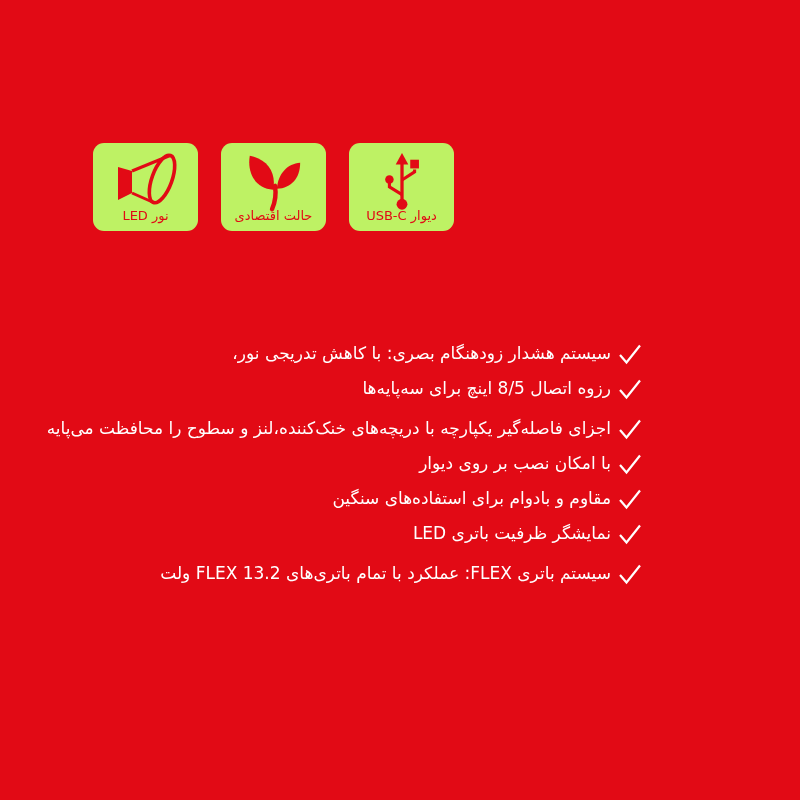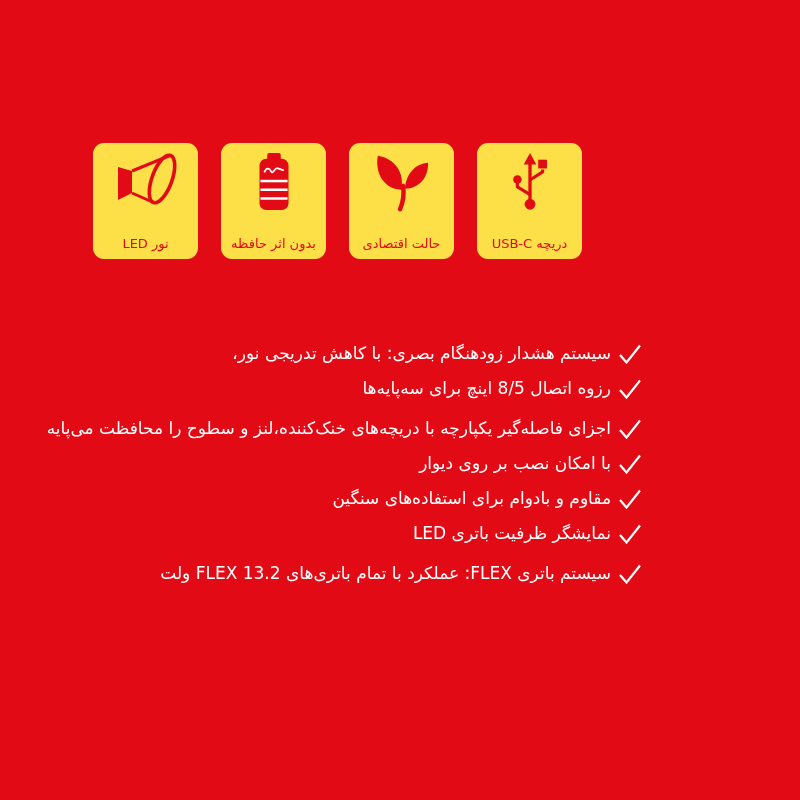--- a/index.html
+++ b/index.html
@@ -4,21 +4,21 @@
 <style>
   html,body{margin:0;padding:0;}
   .page{
     position:relative;width:800px;height:800px;overflow:hidden;
     background:#E20A15;
     font-family:"DejaVu Sans",sans-serif;
   }
   
   .cards{position:absolute;top:143px;left:93px;display:flex;gap:23px;}
   .card{
-    width:105px;height:116px;background:#fde047;border-radius:11px;
+    width:105px;height:88px;background:#bef264;border-radius:11px;
     box-sizing:border-box;position:relative;
     display:flex;flex-direction:column;align-items:center;justify-content:flex-end;
     padding-bottom:8px;
   }
   .card .icon{position:absolute;top:8px;left:0;right:0;display:flex;justify-content:center;}
   .card-label{
     color:#E20A15;font-size:13px;line-height:15px;white-space:nowrap;direction:rtl;
   }
   
   .features{position:absolute;top:339px;right:157px;direction:rtl;}
@@ -42,33 +42,20 @@
         <svg width="72" height="62" viewBox="0 0 72 62">
           <ellipse cx="52" cy="28" rx="10" ry="25" fill="none" stroke="#E20A15" stroke-width="3.6" transform="rotate(20 52 28)"></ellipse>
           <path d="M22,20 L60,4.5" stroke="#E20A15" stroke-width="3" fill="none"></path>
           <path d="M22,42 L43.5,51.5" stroke="#E20A15" stroke-width="3" fill="none"></path>
           <path d="M8,16 L22,20 L22,42 L8,49 Z" fill="#E20A15"></path>
         </svg>
       </span>
       <div class="card-label">نور LED</div>
     </div>
 
-    <div class="card">
-      <span class="icon">
-        <svg width="62" height="62" viewBox="0 0 64 64">
-          <rect x="25" y="2" width="14" height="8" rx="2" fill="#E20A15"></rect>
-          <rect x="17" y="8" width="30" height="53" rx="7" fill="#E20A15"></rect>
-          <path d="M22,22 c2,-5 5,-5 7,-1 c2,4 4,-5 7,-3 l6,2" stroke="#FFFFFF" stroke-width="1.8" fill="none"></path>
-          <line x1="18" y1="31" x2="46" y2="31" stroke="#FFFFFF" stroke-width="2.6"></line>
-          <line x1="18" y1="40" x2="46" y2="40" stroke="#FFFFFF" stroke-width="2.6"></line>
-          <line x1="18" y1="49" x2="46" y2="49" stroke="#FFFFFF" stroke-width="2.6"></line>
-        </svg>
-      </span>
-      <div class="card-label">بدون اثر حافظه</div>
-    </div>
 
 
     <div class="card">
       <span class="icon">
         <svg width="62" height="62" viewBox="0 0 64 64">
           <path d="M31,40 C13,39 4,23 7,5 C25,8 35,23 31,40 Z" fill="#E20A15"></path>
           <path d="M35,39 C36,23 46,13 59,12 C59,28 50,38 35,39 Z" fill="#E20A15"></path>
           <path d="M33,36 C34.5,45 33.5,52 30,60" stroke="#E20A15" stroke-width="4.6" fill="none" stroke-linecap="round"></path>
         </svg>
       </span>
@@ -80,21 +67,21 @@
         <svg width="62" height="62" viewBox="0 0 64 64">
           <line x1="32" y1="54" x2="32" y2="12" stroke="#E20A15" stroke-width="3.4"></line>
           <path d="M32,2 L25.5,14 L38.5,14 Z" fill="#E20A15"></path>
           <circle cx="32" cy="55" r="5.6" fill="#E20A15"></circle>
           <path d="M32,45 L19,37 L19,33" stroke="#E20A15" stroke-width="3.2" fill="none"></path>
           <circle cx="19" cy="29.5" r="4.4" fill="#E20A15"></circle>
           <path d="M32,30 L45,21.5 L45,19" stroke="#E20A15" stroke-width="3.2" fill="none"></path>
           <rect x="40.5" y="9" width="9" height="9" fill="#E20A15"></rect>
         </svg>
       </span>
-      <div class="card-label">دریچه USB-C</div>
+      <div class="card-label">دیوار USB-C</div>
     </div>
 
   </div>
 
   <div class="features">
 
     <div class="feature">
       <span class="check">
         <svg width="26" height="24" viewBox="0 0 26 24">
             <path d="M3,13 L9.5,20.5 L23,3.5" stroke="#FFFFFF" stroke-width="2.2" fill="none"></path>

